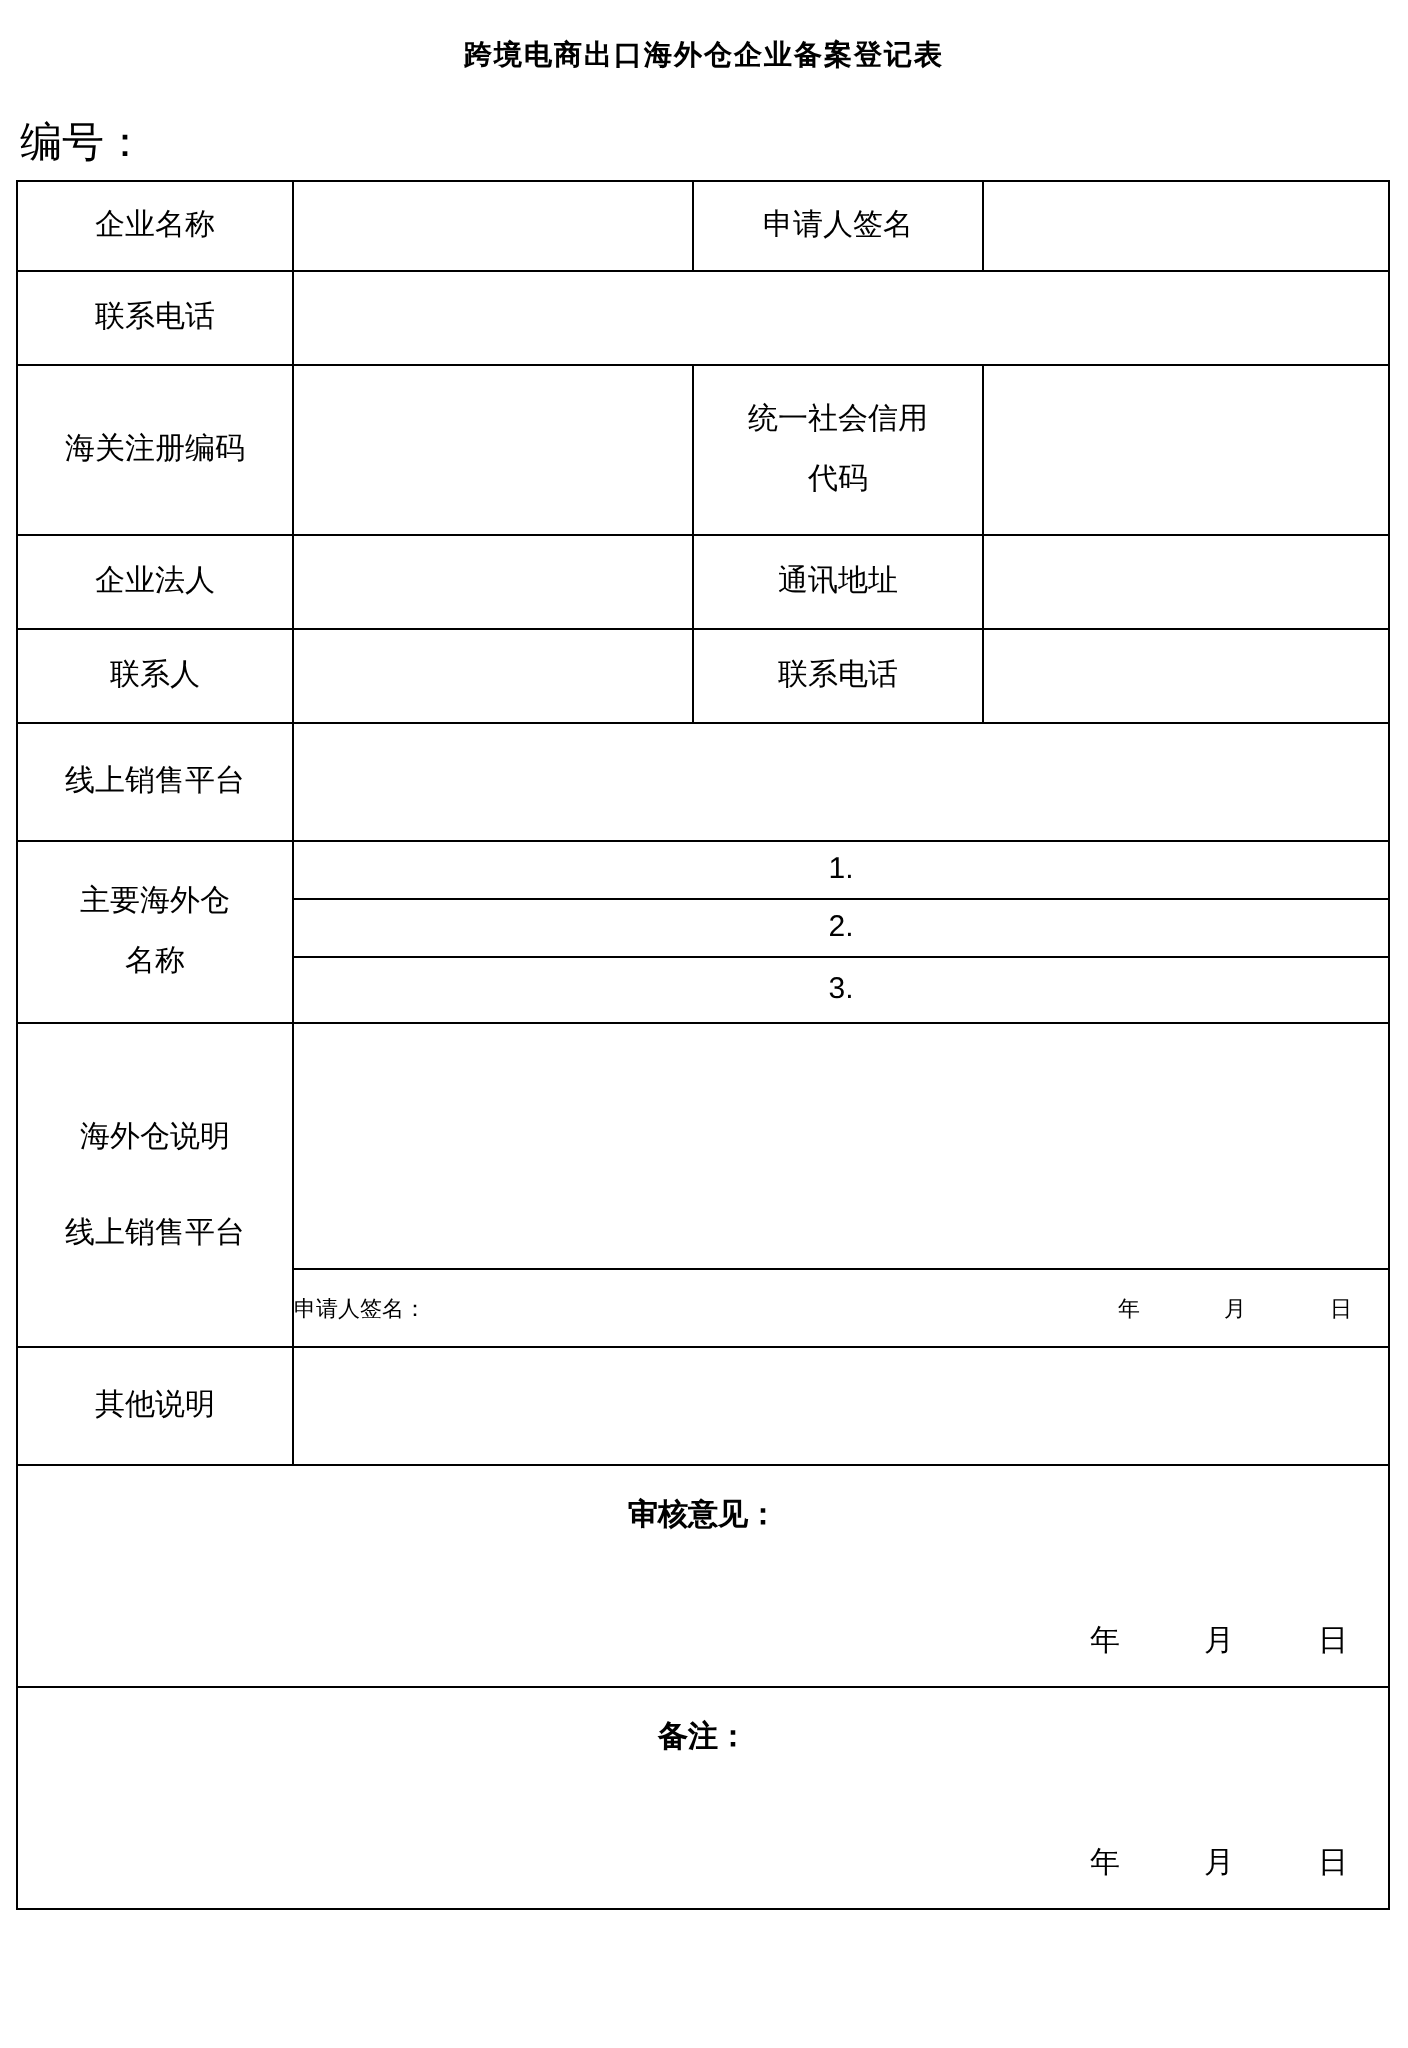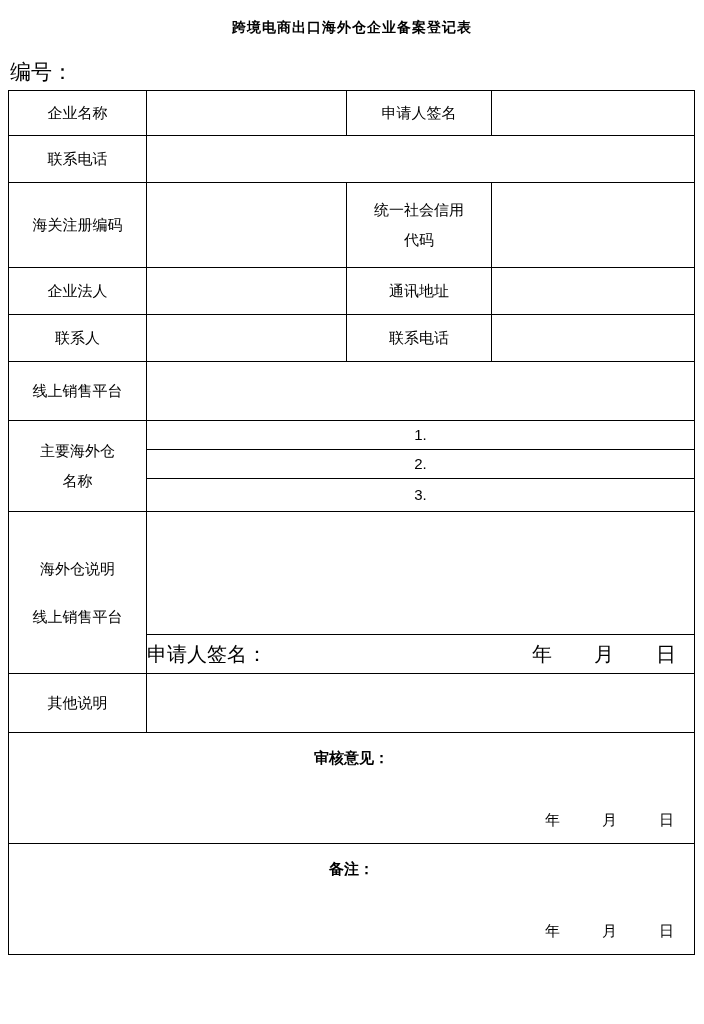--- a/index.html
+++ b/index.html
@@ -72,21 +72,21 @@
   }
   .sign-cell {
     padding-left: 8px;
     position: relative;
     height: 36px;
   }
   .sign-row {
     display: flex;
     align-items: center;
     width: 100%;
-    font-size: 20px;
+    font-size: 11px;
   }
   .sign-label {
     flex: 0 0 auto;
   }
   .sign-spacer {
     flex: 1 1 auto;
   }
   .ymd {
     display: flex;
     gap: 42px;

